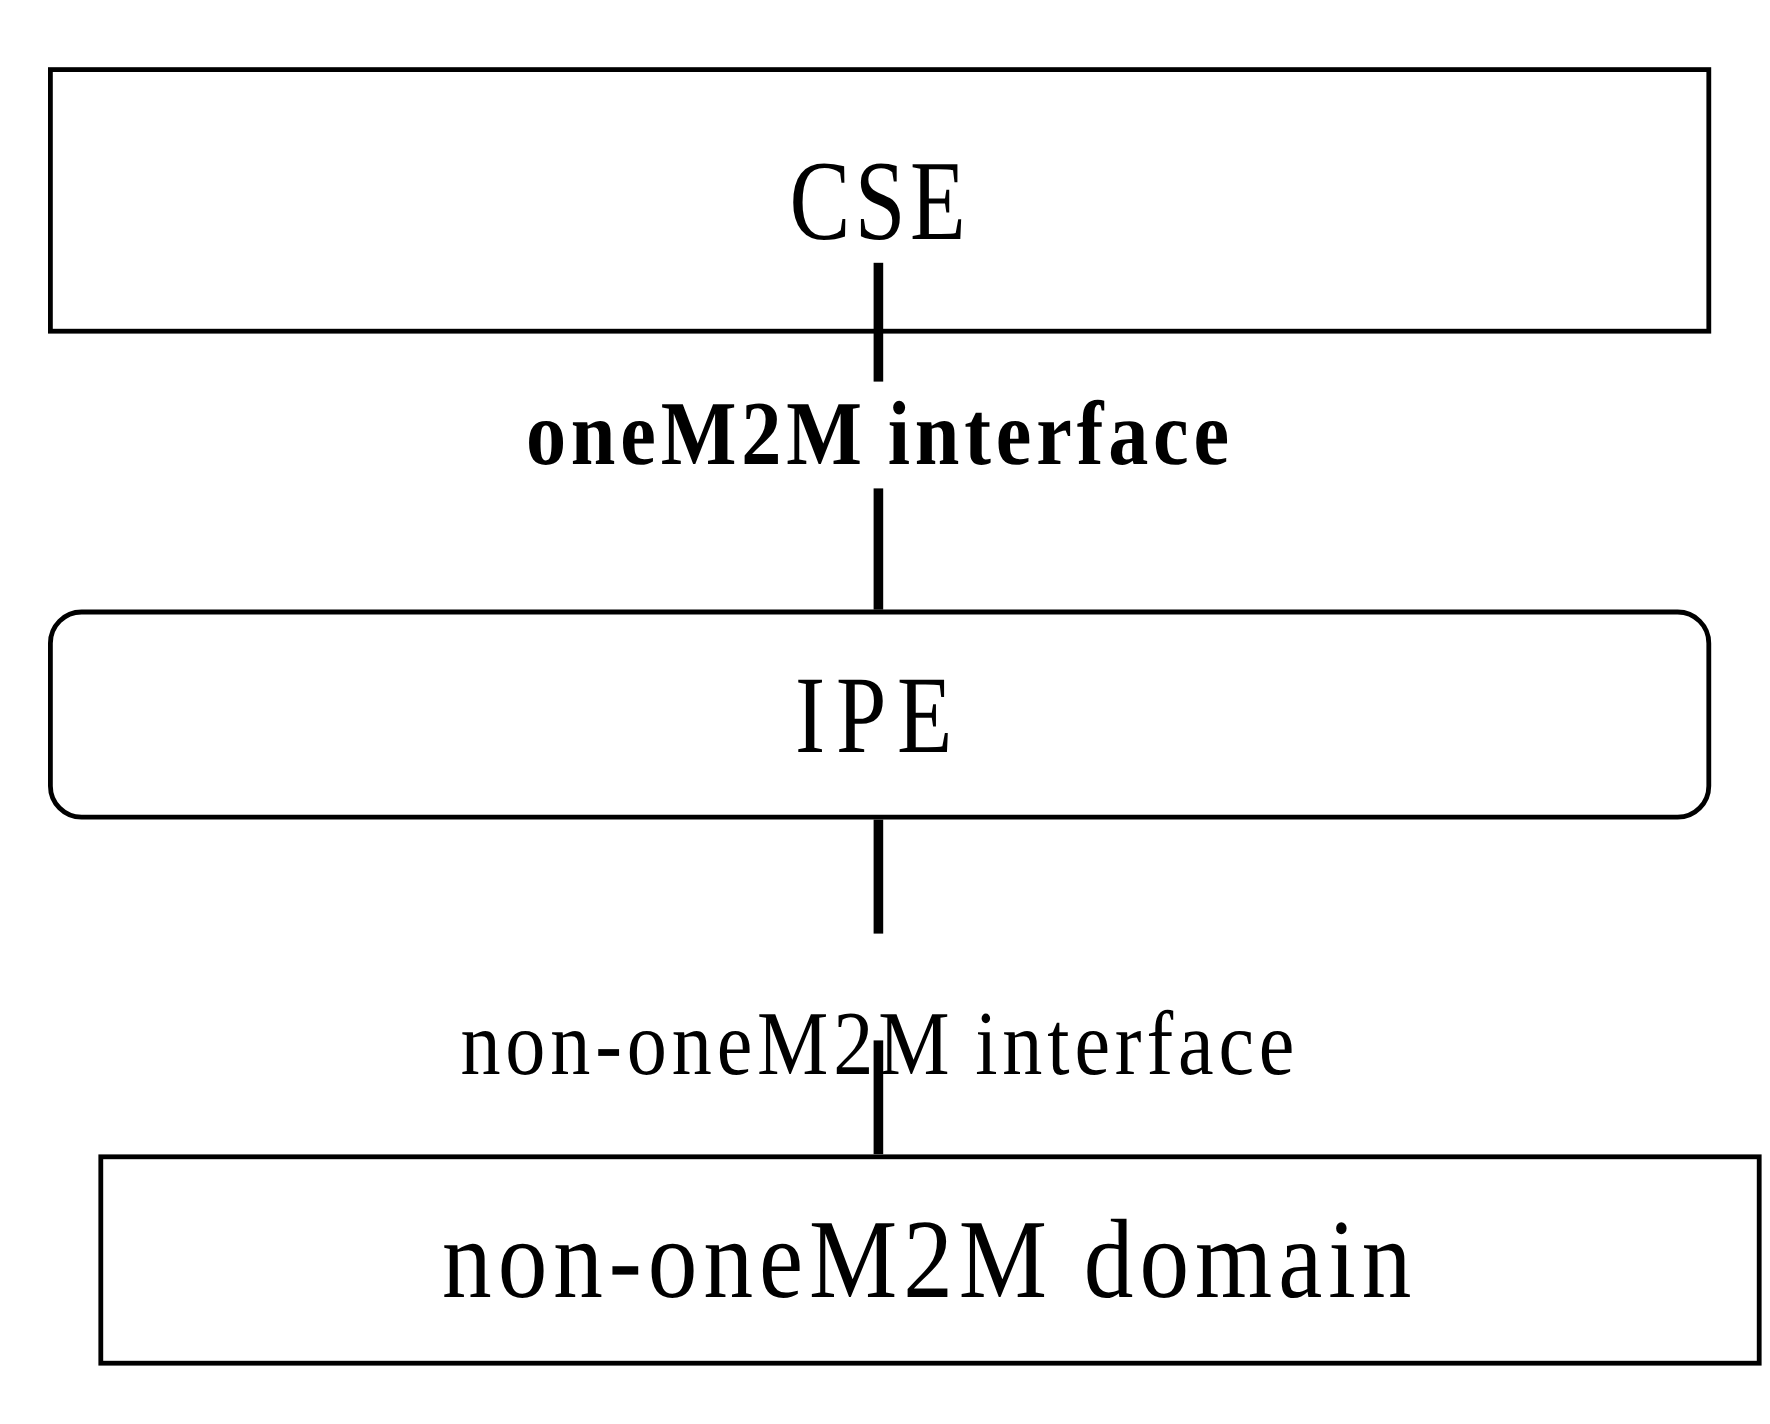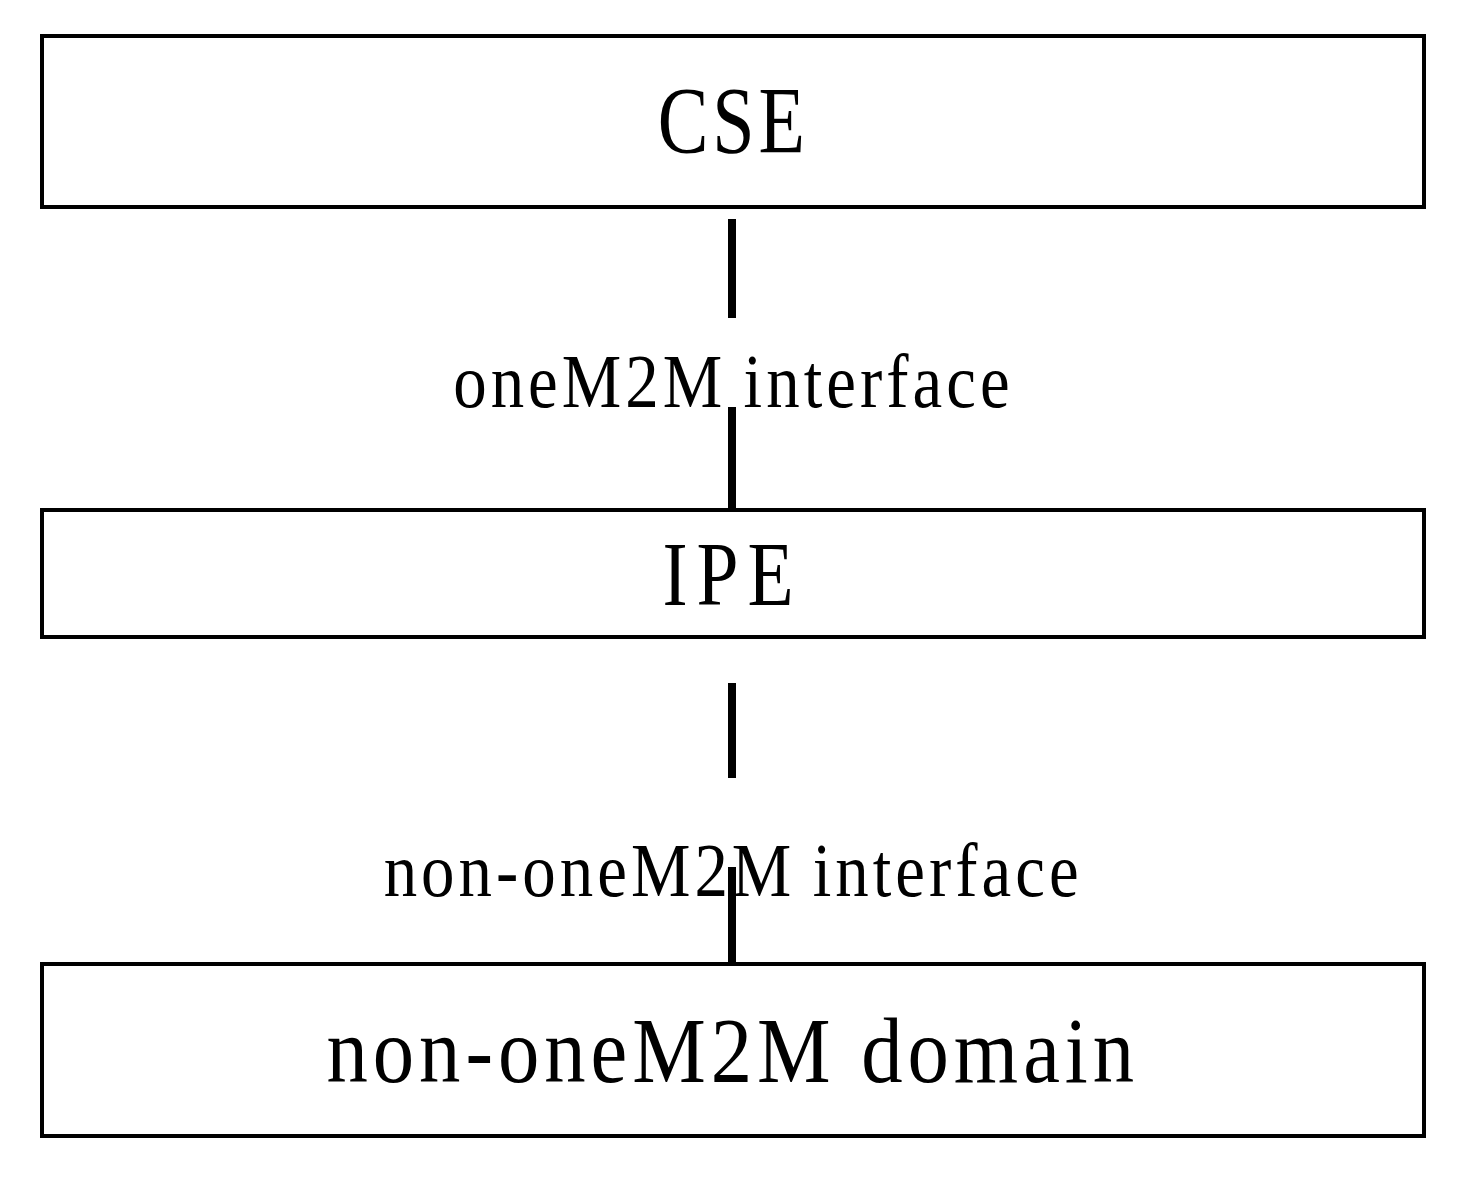--- a/index.html
+++ b/index.html
@@ -20,23 +20,23 @@
     position: absolute;
     left: 40px;
     width: 1386px;
     border: 4px solid #000000;
     box-sizing: border-box;
     background: #ffffff;
     display: flex;
     align-items: center;
     justify-content: center;
   }
-  #node-cse    { top: 34px;  height: 175px; }
-  #node-ipe    { top: 508px; height: 131px; }
-  #node-domain { top: 962px; height: 176px; }
+  #node-cse    { top: 56px;  height: 222px; }
+  #node-ipe    { top: 508px; height: 175px; border-radius: 28px; }
+  #node-domain { top: 962px; height: 176px; margin-left: 42px; }
 
   .node-text {
     display: inline-block;
     white-space: nowrap;
     line-height: 1;
     transform-origin: 50% 50%;
   }
   #node-cse .node-text {
     font-size: 95px;
     letter-spacing: 0.05em;
@@ -65,21 +65,21 @@
   #seg-4 { top: 867px; height: 95px;  }
 
   .edge-label {
     position: absolute;
     left: 40px;
     width: 1386px;
     display: flex;
     align-items: center;
     justify-content: center;
   }
-  #edge-label-1 { top: 336px; height: 89px; }
+  #edge-label-1 { top: 317px; height: 89px; font-weight: bold; }
   #edge-label-2 { top: 778px; height: 89px; margin-top: 47px; }
   .edge-label-text {
     display: inline-block;
     white-space: nowrap;
     line-height: 1;
     font-size: 76px;
     letter-spacing: 0.06em;
     word-spacing: -0.05em;
     transform: scaleX(0.88);
     transform-origin: 50% 50%;

